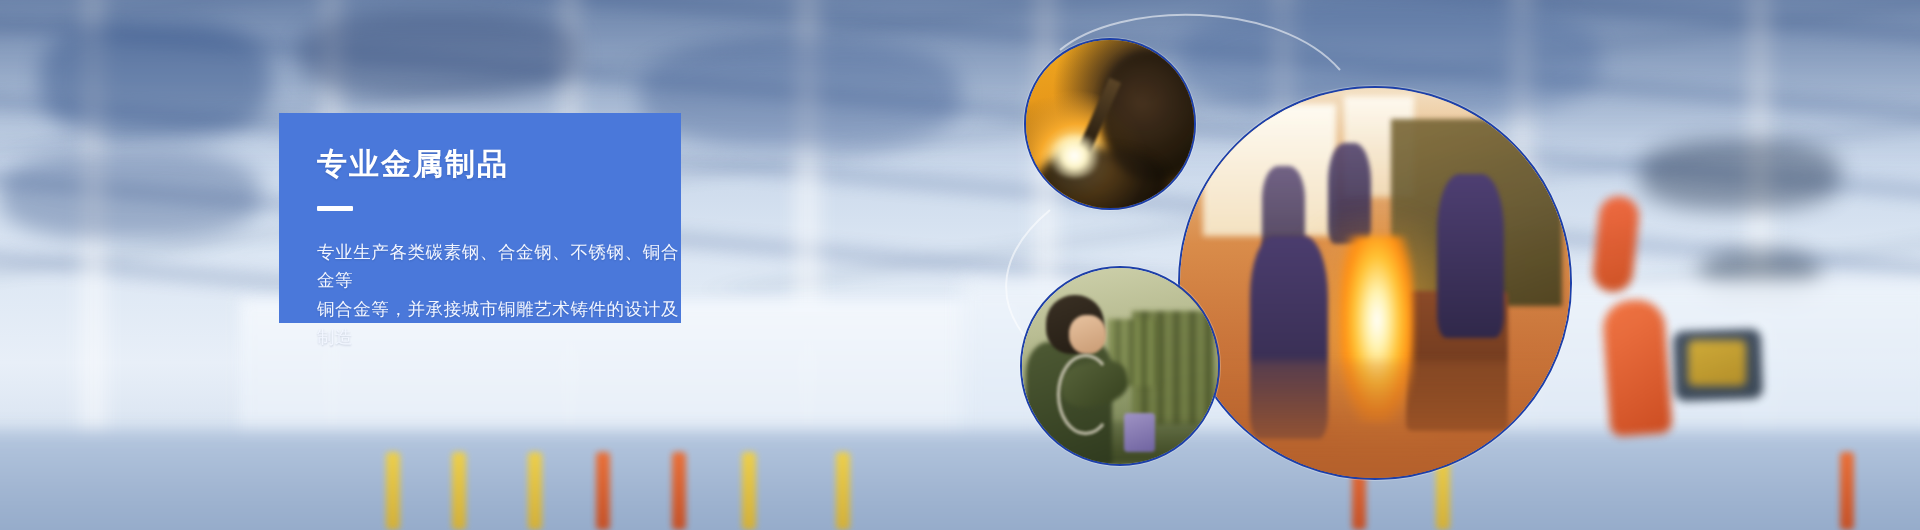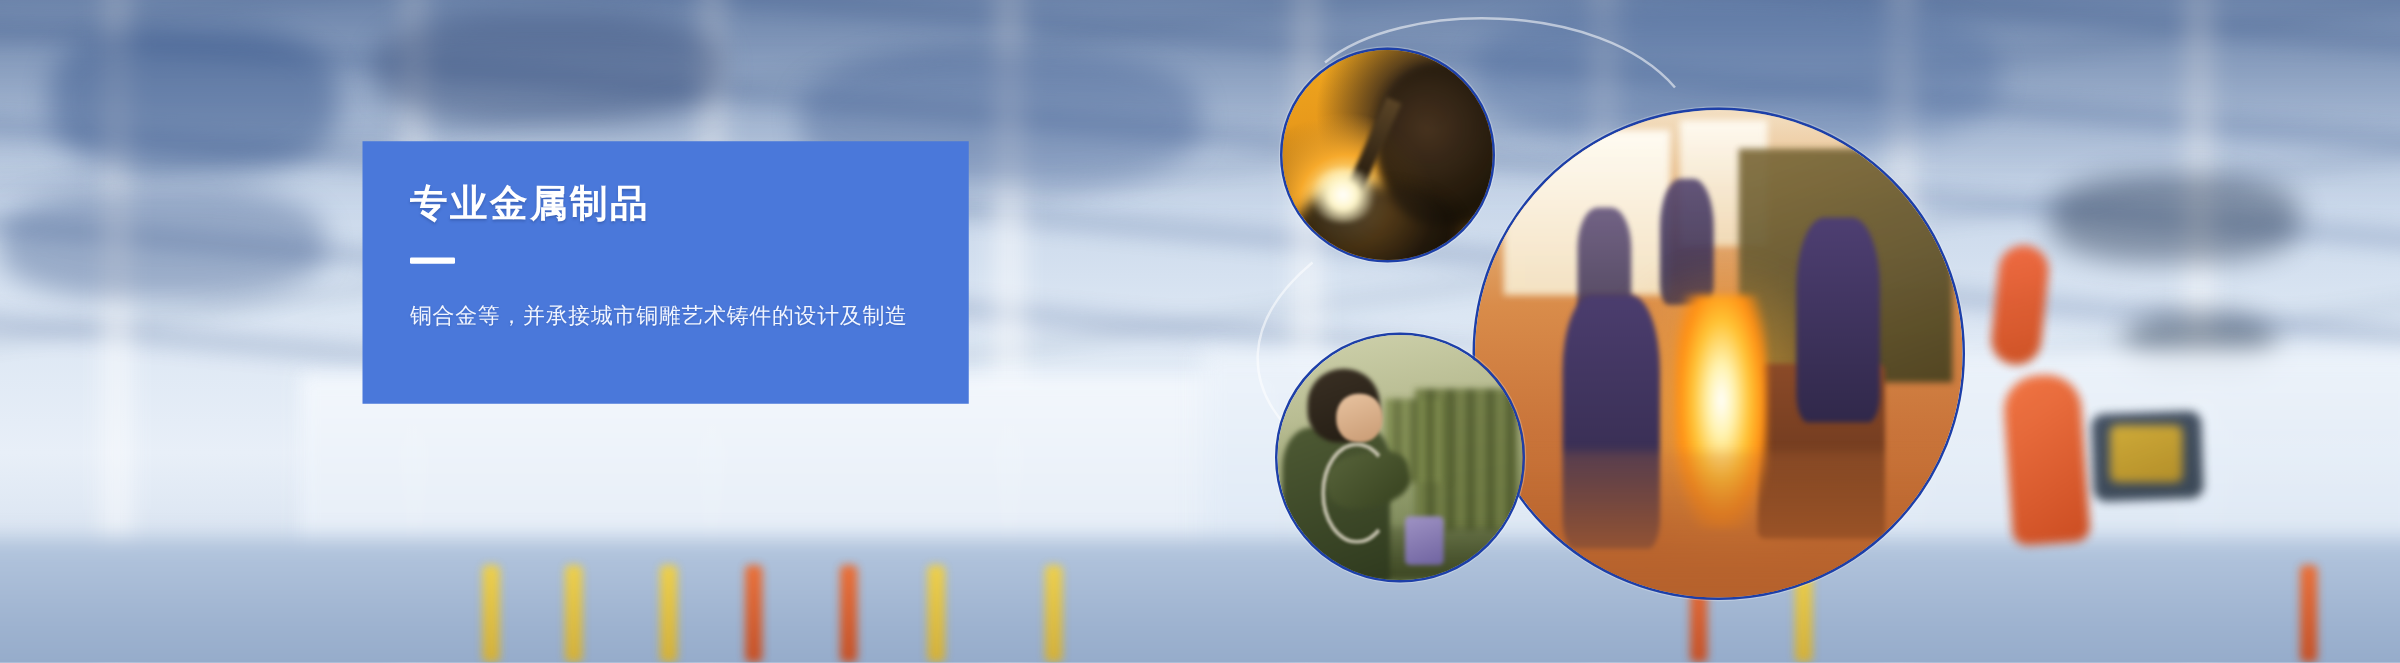--- a/index.html
+++ b/index.html
@@ -90,21 +90,21 @@
   .robot.c{left:1606px;top:300px;width:62px;height:135px;border-radius:28px 28px 12px 12px;
     background:linear-gradient(150deg,#f3703c,#cb4517);transform:rotate(-4deg);}
   .robot.d{left:1674px;top:330px;width:88px;height:70px;border-radius:10px;
     background:linear-gradient(160deg,#1d2b3f,#12202f);transform:rotate(-2deg);opacity:.8;}
   .robot.e{left:1688px;top:340px;width:58px;height:46px;border-radius:6px;
     background:linear-gradient(160deg,#e8bb32,#c79a21);opacity:.85;}
   .blob{position:absolute;filter:blur(11px);border-radius:40%;}
 
   
   .panel{
-    position:absolute;left:290px;top:113px;width:485px;height:210px;
+    position:absolute;left:279px;top:113px;width:402px;height:210px;
     background:#4a78da;
     box-shadow:0 0 0 0 rgba(0,0,0,0);
   }
   .panel-inner{padding:34px 0 0 38px;}
   .panel-title{
     color:#ffffff;font-size:30px;font-weight:bold;letter-spacing:2px;
     line-height:1.1;margin:0;text-shadow:0 1px 2px rgba(20,40,90,.25);
   }
   .panel-rule{
     width:36px;height:5px;background:#ffffff;margin:26px 0 0 0;border-radius:1px;
@@ -288,18 +288,19 @@
     </div>
   </div>
 
   <div class="panel">
     <div class="panel-inner">
       <h1 class="panel-title">专业金属制品</h1>
 
       <div class="panel-rule"></div>
 
       <div class="panel-body">
+        <p>专业生产各类碳素钢、合金钢、不锈钢、铜合金等</p>
         <p>铜合金等，并承接城市铜雕艺术铸件的设计及制造</p>
       </div>
     </div>
   </div>
 
 </div>
 
 </body></html>

